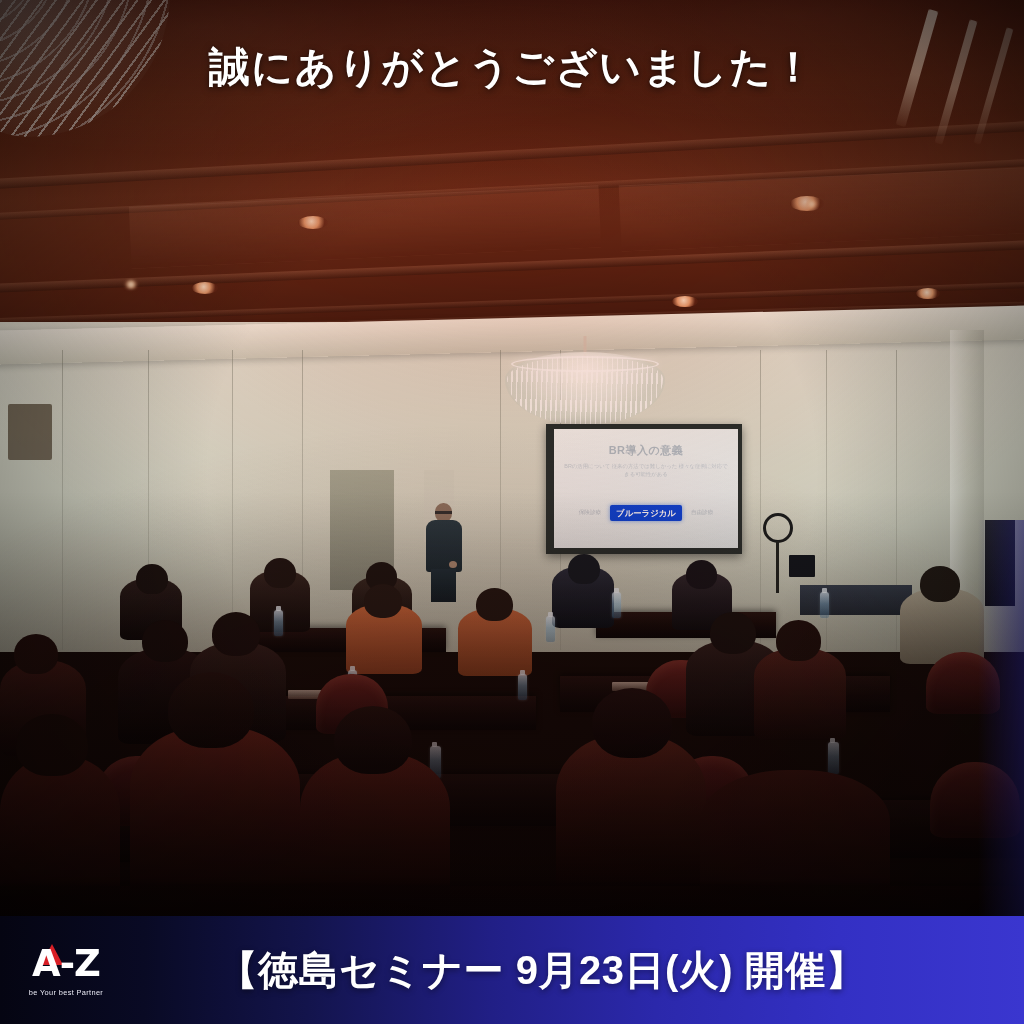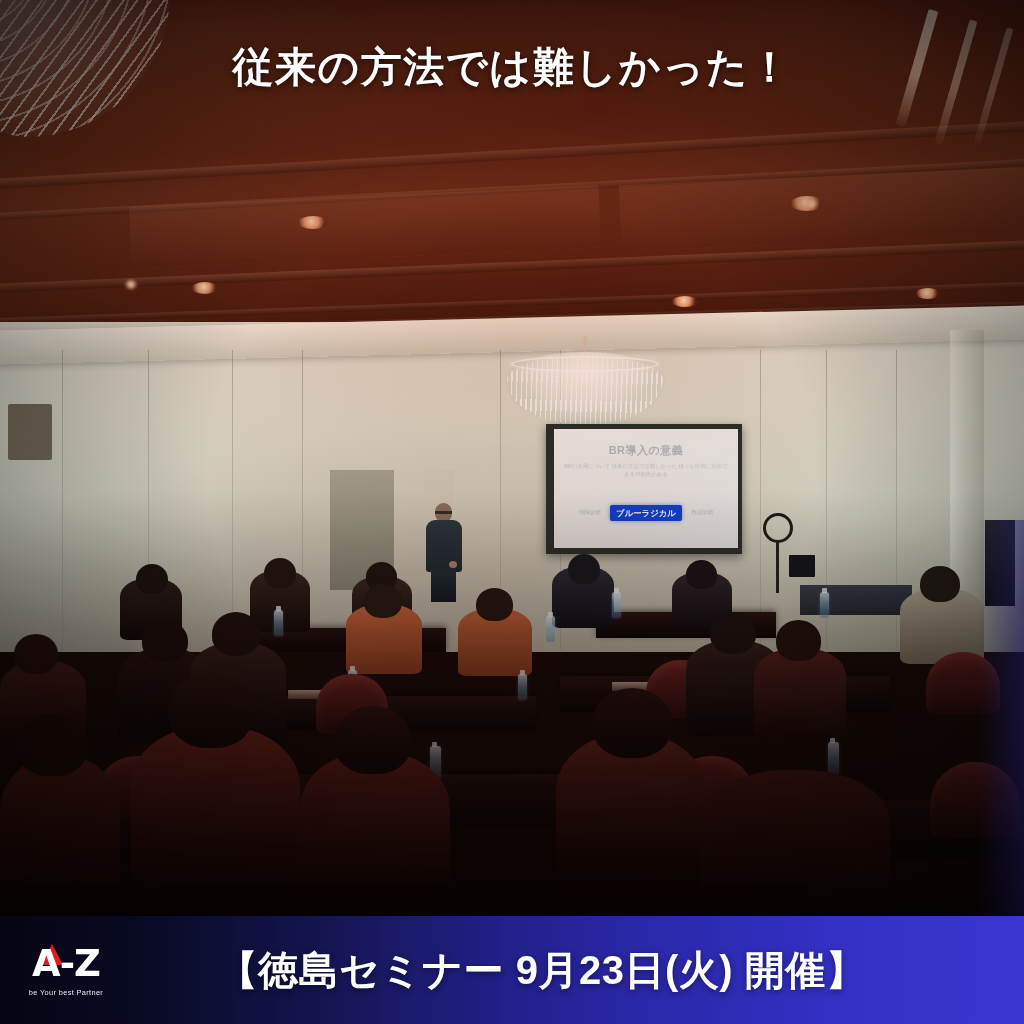--- a/index.html
+++ b/index.html
@@ -557,21 +557,21 @@
       <div class="row-table" style="left:0px;top:330px;width:1024px;height:60px;background:linear-gradient(180deg,#1b0a07,#070202);"></div>
     </div>
 
     <div class="grade-warm"></div>
     <div class="grade-dark"></div>
     <div class="blue-edge"></div>
     <div class="vignette"></div>
   </div>
 
   <div class="headline">
-    <div class="l2">従来の方法では難しかった！</div>
+    <div class="l2">誠にありがとうございました！</div>
   </div>
 
   <div class="banner">
     <div class="banner-logo">
       <div class="logo-mark">
         <div class="logo-tri"></div>
         <div class="logo-az">A-Z</div>
       </div>
       <div class="logo-tag">be Your best Partner</div>
     </div>

